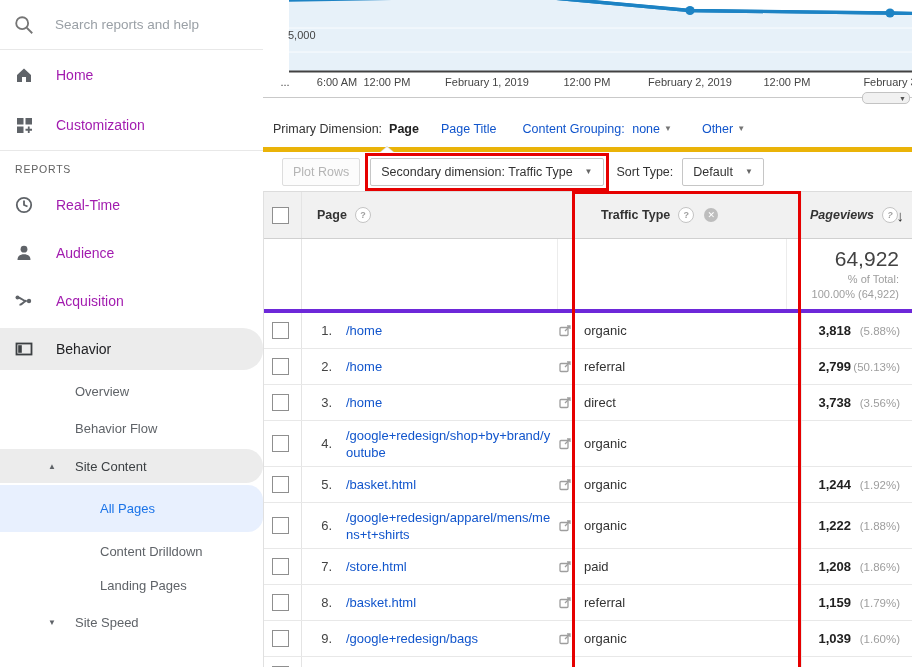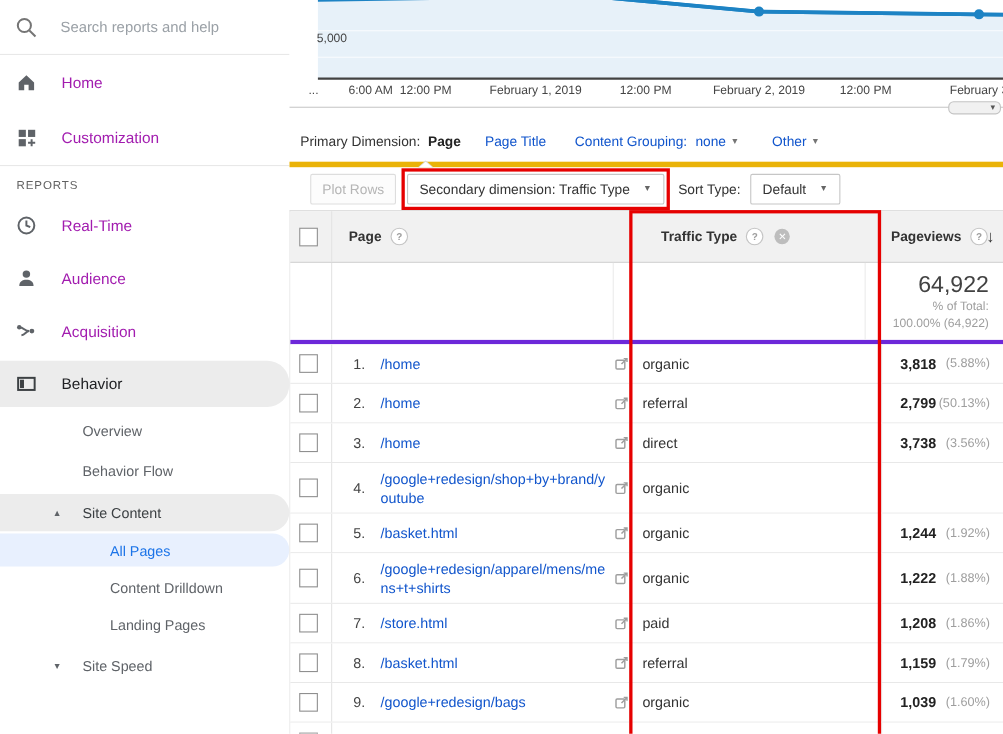--- a/index.html
+++ b/index.html
@@ -15,21 +15,21 @@
   .nav-item .ni{width:20px;height:20px;margin-left:14px;flex:none;}
   .nav-item .nl{margin-left:22px;}
   .sec-div{border-top:1px solid #e8e8e8;margin-top:0px;}
   .reports-label{font-size:10.5px;color:#616161;letter-spacing:.8px;padding:12px 0 2px 15px;height:16px;}
   .pill{border-radius:0 20px 20px 0;}
   .nav-item.active-gray{background:#ececec;height:42px;margin:3px 0;color:#202124;}
   .sub1{display:flex;align-items:center;height:37px;padding-left:75px;font-size:13px;color:#5f6368;cursor:pointer;position:relative;}
   .sub1 .tri{position:absolute;left:48px;font-size:8px;color:#5f6368;}
   .sub1.active-gray{background:#ececec;height:34px;margin:2px 0;border-radius:0 17px 17px 0;color:#3c4043;}
   .sub2{display:flex;align-items:center;height:34px;padding-left:100px;font-size:13px;color:#5f6368;cursor:pointer;}
-  .sub2.active-blue{background:#e8f0fe;color:#1a73e8;height:30px;margin:2px 0;border-radius:0 15px 15px 0;}
+  .sub2.active-blue{background:#e8f0fe;color:#1a73e8;height:47px;margin:2px 0;border-radius:0 15px 15px 0;}
   
   .main{position:absolute;left:263px;top:0;width:649px;height:667px;overflow:hidden;}
   
   .chart{position:relative;height:110px;}
   .chart svg.plot{position:absolute;left:0;top:0;}
   .ylab{position:absolute;left:25px;top:29px;font-size:11px;color:#444;}
   .xaxis{position:absolute;left:0;top:76px;width:100%;height:16px;font-size:11px;color:#444;}
   .xaxis span{position:absolute;transform:translateX(-50%);white-space:nowrap;}
   .scroll-track{position:absolute;left:0;top:97px;width:100%;height:1px;background:#c9c9c9;}
   .scroll-handle{position:absolute;left:599px;top:92px;width:46px;height:10px;background:#f1f1f1;
@@ -60,21 +60,21 @@
   
   .table{position:relative;border-top:1px solid #dcdcdc;border-left:1px solid #e0e0e0;}
   .thead{display:flex;height:46px;background:#f1f1f1;border-bottom:1px solid #d0d0d0;
          font-size:12.5px;font-weight:bold;color:#333;align-items:center;}
   .col-check{width:37px;flex:none;align-self:stretch;display:flex;align-items:center;border-right:1px solid #e4e4e4;}
   .col-page{width:270px;flex:none;align-self:stretch;display:flex;align-items:center;border-right:1px solid #ececec;}
   .col-traffic{width:228px;flex:none;align-self:stretch;display:flex;align-items:center;border-right:1px solid #ececec;}
   .col-views{flex:1;align-self:stretch;display:flex;align-items:center;position:relative;}
   .thead .col-page{padding-left:15px;width:255px;}
   .thead .col-traffic{padding-left:28px;width:200px;}
-  .thead .col-views{padding-left:8px;}
+  .thead .col-views{padding-left:8px;font-style:italic;}
   .qmark{width:14px;height:14px;border:1px solid #c4c4c4;border-radius:50%;color:#9e9e9e;font-size:9px;
         font-weight:bold;display:inline-flex;align-items:center;justify-content:center;margin-left:8px;background:#fff;cursor:pointer;}
   .xmark{width:14px;height:14px;border-radius:50%;background:#bdbdbd;color:#fff;font-size:9px;
         display:inline-flex;align-items:center;justify-content:center;margin-left:10px;cursor:pointer;}
   .sort-arrow{position:absolute;right:8px;font-size:15px;color:#333;cursor:pointer;}
   .cb{width:15px;height:15px;border:1px solid #8f8f8f;background:#fff;margin-left:8px;flex:none;cursor:pointer;}
   .summary{display:flex;height:70px;border-bottom:4px solid #6d28d9;background:#fff;}
   .summary .col-views{justify-content:flex-end;padding-right:13px;}
   .sumstack{text-align:right;}
   .sum-big{font-size:21px;color:#424242;}

